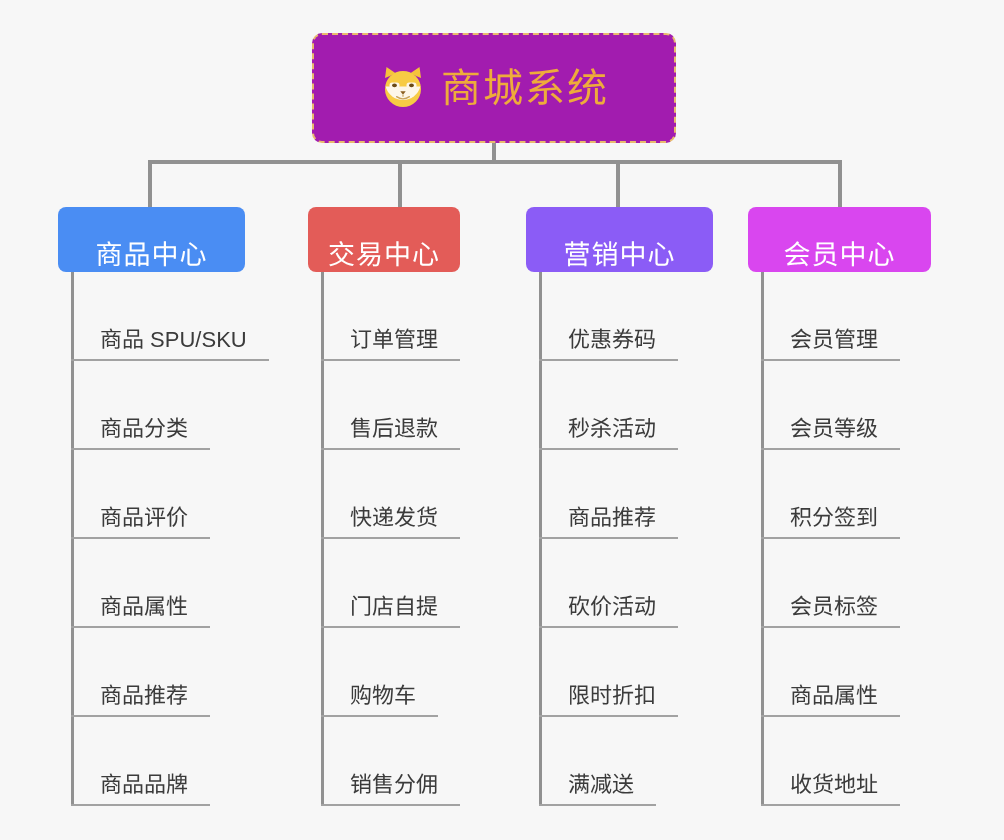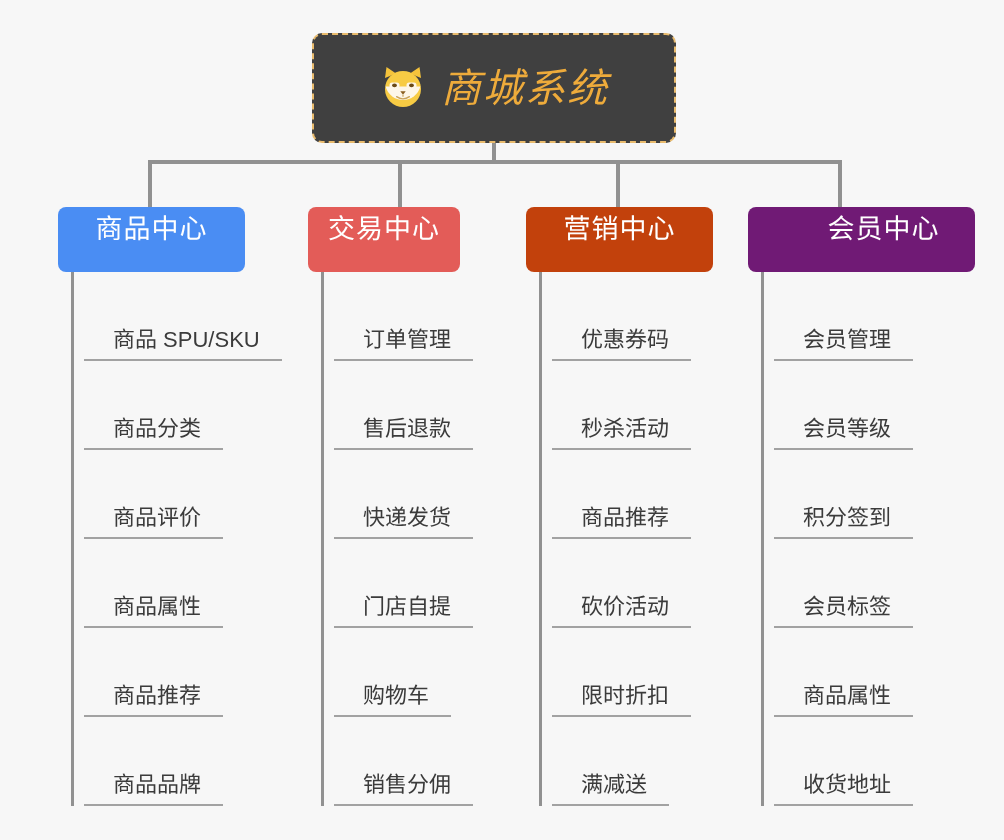--- a/index.html
+++ b/index.html
@@ -89,21 +89,21 @@
   }
   .col-1 { left: 58px; }
   .col-2 { left: 308px; }
   .col-3 { left: 526px; }
   .col-4 { left: 748px; }
 
   .cat-header {
     height: 65px;
     border-radius: 8px;
     display: flex;
-    align-items: flex-start;
+    align-items: flex-end;
     justify-content: center;
     color: #ffffff;
     font-size: 27px;
     letter-spacing: 1px;
     white-space: nowrap;
   }
   .col-1 .cat-header { width: 187px; }
   .col-2 .cat-header { width: 152px; }
   .col-3 .cat-header { width: 187px; }
   .col-4 .cat-header { width: 183px; }
@@ -117,40 +117,40 @@
   .trunk {
     position: absolute;
     left: 13px;
     top: 0;
     width: 3px;
     background: #919191;
   }
   .leaf {
     position: relative;
     height: 89px;
-    margin-left: 26px;
+    margin-left: 13px;
     display: flex;
     align-items: flex-end;
     box-sizing: border-box;
   }
   .leaf-label {
     font-size: 22px;
     color: #3b3b3b;
     white-space: nowrap;
     padding: 0 22px 7px 29px;
     border-bottom: 2px solid #a2a2a2;
     line-height: 1.1;
   }
 </style>
 </head>
 <body>
 
 <div id="mindmap" style="background: rgb(247, 247, 247);">
 
-  <div class="root-node" style="border-color: rgb(233, 187, 109); background-color: #404040; font-style: italic;">
+  <div class="root-node" style="border-color: rgb(233, 187, 109); background-color: #a21caf;">
     <span class="dog-icon">
       <svg viewBox="0 0 48 48" xmlns="http://www.w3.org/2000/svg">
 
         <path d="M6 14 L7.5 3 L17 9.5 Z" fill="#f5c33b"></path>
         <path d="M42 14 L40.5 3 L31 9.5 Z" fill="#f5c33b"></path>
 
         <circle cx="24" cy="25" r="18" fill="#f7cb44"></circle>
 
         <path d="M6.6 22.5 a18 18 0 0 0 34.8 0 Z" fill="#fdf6e8"></path>
 
@@ -224,21 +224,21 @@
       <div class="leaf">
           <span class="leaf-label">购物车</span>
         </div>
       <div class="leaf">
           <span class="leaf-label">销售分佣</span>
         </div>
     </div>
   </div>
 
   <div class="column col-3">
-    <div class="cat-header" style="background-color: #c2410c;">
+    <div class="cat-header" style="background-color: #8b5cf6;">
       <span>营销中心</span>
     </div>
     <div class="leaf-list">
       <div class="trunk" style="background-color: rgb(145, 145, 145); height: 534px;"></div>
       <div class="leaf">
           <span class="leaf-label">优惠券码</span>
         </div>
       <div class="leaf">
           <span class="leaf-label">秒杀活动</span>
         </div>
@@ -251,21 +251,21 @@
       <div class="leaf">
           <span class="leaf-label">限时折扣</span>
         </div>
       <div class="leaf">
           <span class="leaf-label">满减送</span>
         </div>
     </div>
   </div>
 
   <div class="column col-4">
-    <div class="cat-header" style="background-color: #701a75; padding-left: 44px;">
+    <div class="cat-header" style="background-color: #d946ef;">
       <span>会员中心</span>
     </div>
     <div class="leaf-list">
       <div class="trunk" style="background-color: rgb(145, 145, 145); height: 534px;"></div>
       <div class="leaf">
           <span class="leaf-label">会员管理</span>
         </div>
       <div class="leaf">
           <span class="leaf-label">会员等级</span>
         </div>

